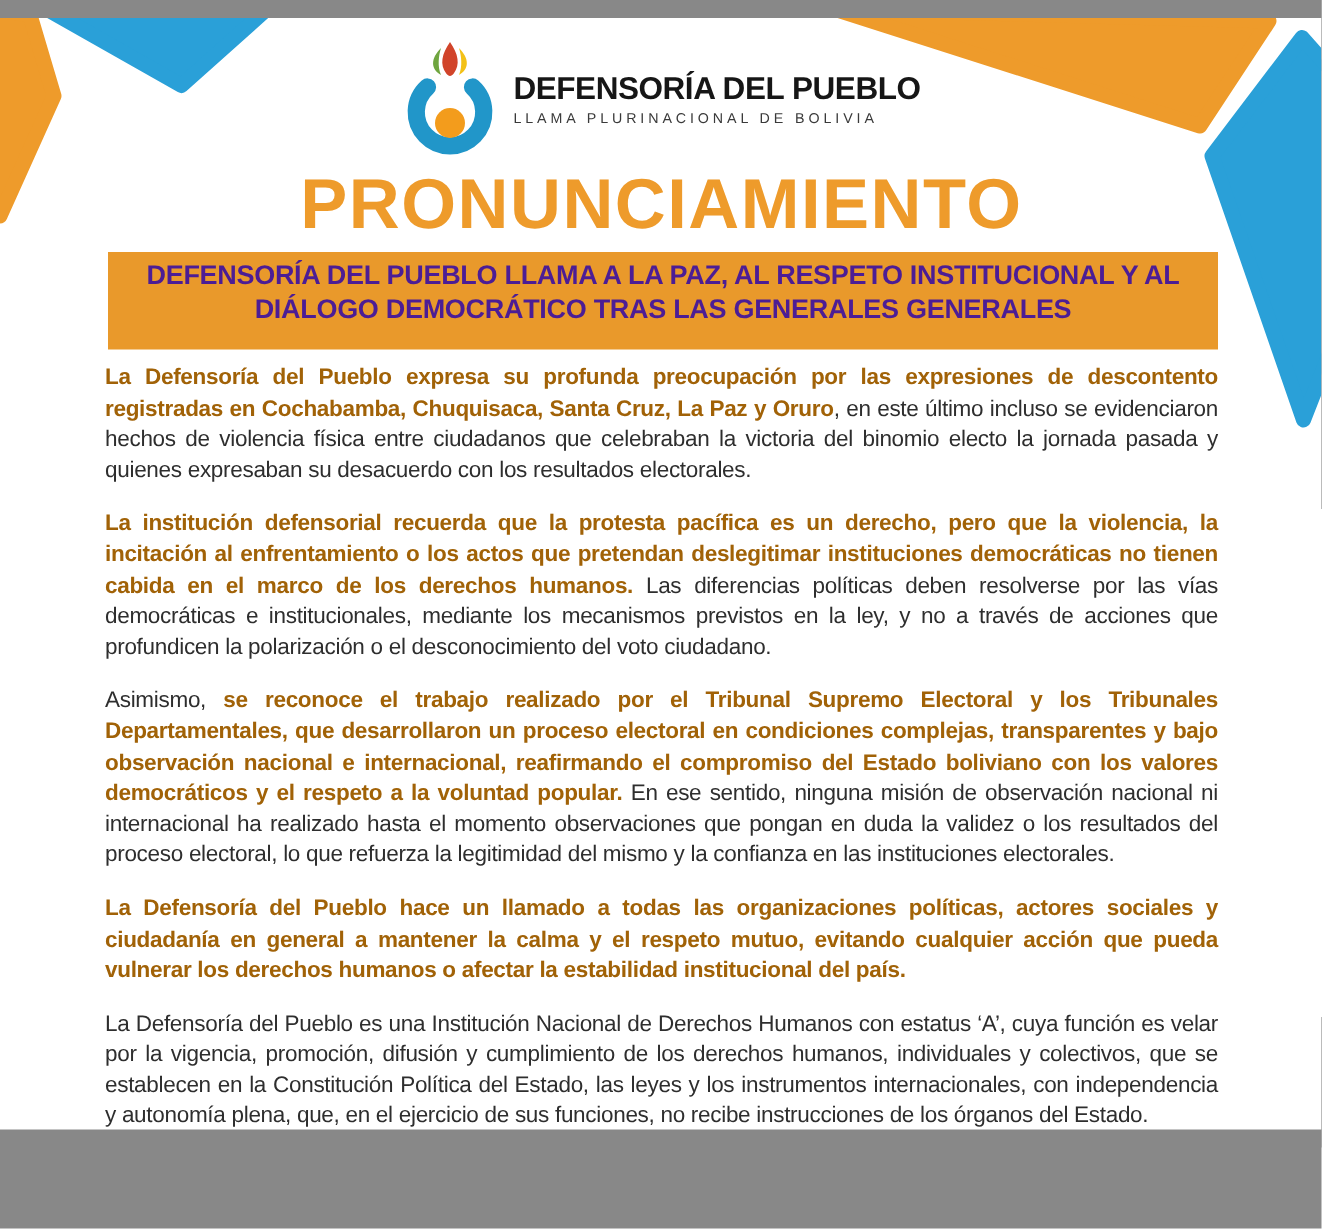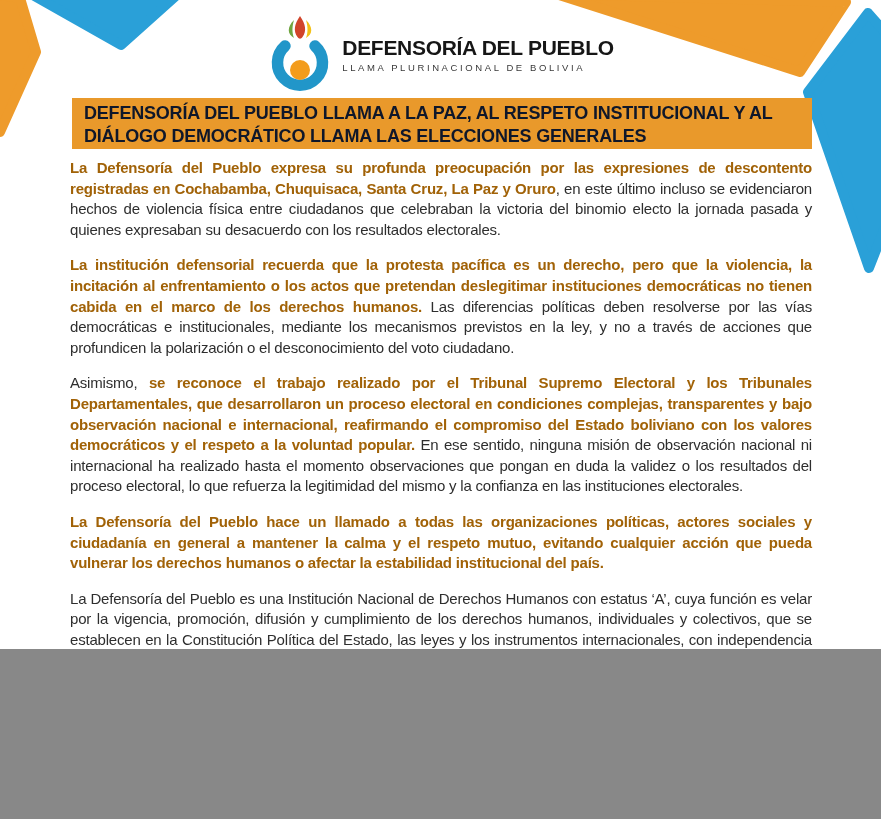--- a/index.html
+++ b/index.html
@@ -14,22 +14,22 @@
     --logo-orange:#F39C1C;
     --flame-red:#D1442A;
     --flame-green:#6FA53F;
     --flame-yellow:#F3C117;
   }
   *{margin:0;padding:0;box-sizing:border-box;}
   html,body{background:#888;}
   body{font-family:"Liberation Sans","DejaVu Sans",sans-serif;}
   .page{
     position:relative;
-    width:881px;height:649px;
-    margin:0 auto;
+    width:881px;height:741px;
+    margin:12px auto;
     background:#ffffff;
     overflow:hidden;
   }
   .deco{position:absolute;top:0;left:0;z-index:0;pointer-events:none;}
   .deco .orange{fill:var(--accent-orange);stroke:var(--accent-orange);}
   .deco .blue{fill:var(--accent-blue);stroke:var(--accent-blue);}
   .content{position:relative;z-index:1;padding:14px 69px 0 70px;}
   
   .logo-row{display:flex;align-items:center;justify-content:center;gap:10px;height:82px;margin-bottom:2px;}
   .logo-text .t1{font-size:21px;font-weight:700;color:#161616;letter-spacing:-0.3px;line-height:1.05;}
@@ -37,22 +37,23 @@
   
   .main-title{
     text-align:center;
     font-size:47px;font-weight:700;letter-spacing:1px;
     color:var(--accent-orange);
     line-height:1.0;margin:4px 0 9px 0;
   }
   
   .banner{
     background:var(--banner-orange);
-    color:#0f172a;
-    padding:4px 12px 2px 12px;
+    color:#4c1d95;
+    text-align:center;
+    padding:4px 12px 16px 12px;
     margin:0 0 9px 2px;
     width:740px;
   }
   .banner div{font-size:18px;font-weight:700;line-height:22.5px;letter-spacing:-0.2px;}
   
   .body-text p{
     font-size:15px;line-height:20.6px;letter-spacing:-0.2px;
     color:var(--text-dark);
     text-align:justify;
     margin-top:15px;
@@ -92,24 +93,25 @@
         <path d="M32 2 C26.5 10 25 17 29.5 23 C31 25.2 33 25.2 34.5 23 C39 17 37.5 10 32 2 Z" fill="var(--flame-red)"></path>
         <path d="M17 32 A 22.5 22.5 0 1 0 47 32" fill="none" stroke="var(--logo-blue)" stroke-width="11.5" stroke-linecap="round"></path>
         <circle cx="32" cy="56" r="10" fill="var(--logo-orange)"></circle>
       </svg>
       <div class="logo-text">
         <div class="t1">DEFENSORÍA DEL PUEBLO</div>
         <div class="t2">LLAMA PLURINACIONAL DE BOLIVIA</div>
       </div>
     </div>
 
+    <div class="main-title">PRONUNCIAMIENTO</div>
 
     <div class="banner">
       <div>DEFENSORÍA DEL PUEBLO LLAMA A LA PAZ, AL RESPETO INSTITUCIONAL Y AL</div>
-      <div>DIÁLOGO DEMOCRÁTICO LLAMA LAS ELECCIONES GENERALES</div>
+      <div>DIÁLOGO DEMOCRÁTICO TRAS LAS GENERALES GENERALES</div>
     </div>
 
     <div class="body-text">
       <p><span class="b">La Defensoría del Pueblo expresa su profunda preocupación por las expresiones de descontento registradas en Cochabamba, Chuquisaca, Santa Cruz, La Paz y Oruro</span><span>, en este último incluso se evidenciaron hechos de violencia física entre ciudadanos que celebraban la victoria del binomio electo la jornada pasada y quienes expresaban su desacuerdo con los resultados electorales.</span></p>
       <p><span class="b">La institución defensorial recuerda que la protesta pacífica es un derecho, pero que la violencia, la incitación al enfrentamiento o los actos que pretendan deslegitimar instituciones democráticas no tienen cabida en el marco de los derechos humanos.</span><span> Las diferencias políticas deben resolverse por las vías democráticas e institucionales, mediante los mecanismos previstos en la ley, y no a través de acciones que profundicen la polarización o el desconocimiento del voto ciudadano.</span></p>
       <p><span>Asimismo, </span><span class="b">se reconoce el trabajo realizado por el Tribunal Supremo Electoral y los Tribunales Departamentales, que desarrollaron un proceso electoral en condiciones complejas, transparentes y bajo observación nacional e internacional, reafirmando el compromiso del Estado boliviano con los valores democráticos y el respeto a la voluntad popular.</span><span> En ese sentido, ninguna misión de observación nacional ni internacional ha realizado hasta el momento observaciones que pongan en duda la validez o los resultados del proceso electoral, lo que refuerza la legitimidad del mismo y la confianza en las instituciones electorales.</span></p>
       <p><span class="b">La Defensoría del Pueblo hace un llamado a todas las organizaciones políticas, actores sociales y ciudadanía en general a mantener la calma y el respeto mutuo, evitando cualquier acción que pueda vulnerar los derechos humanos o afectar la estabilidad institucional del país.</span></p>
       <p><span>La Defensoría del Pueblo es una Institución Nacional de Derechos Humanos con estatus ‘A’, cuya función es velar por la vigencia, promoción, difusión y cumplimiento de los derechos humanos, individuales y colectivos, que se establecen en la Constitución Política del Estado, las leyes y los instrumentos internacionales, con independencia y autonomía plena, que, en el ejercicio de sus funciones, no recibe instrucciones de los órganos del Estado.</span></p>
     </div>
 

